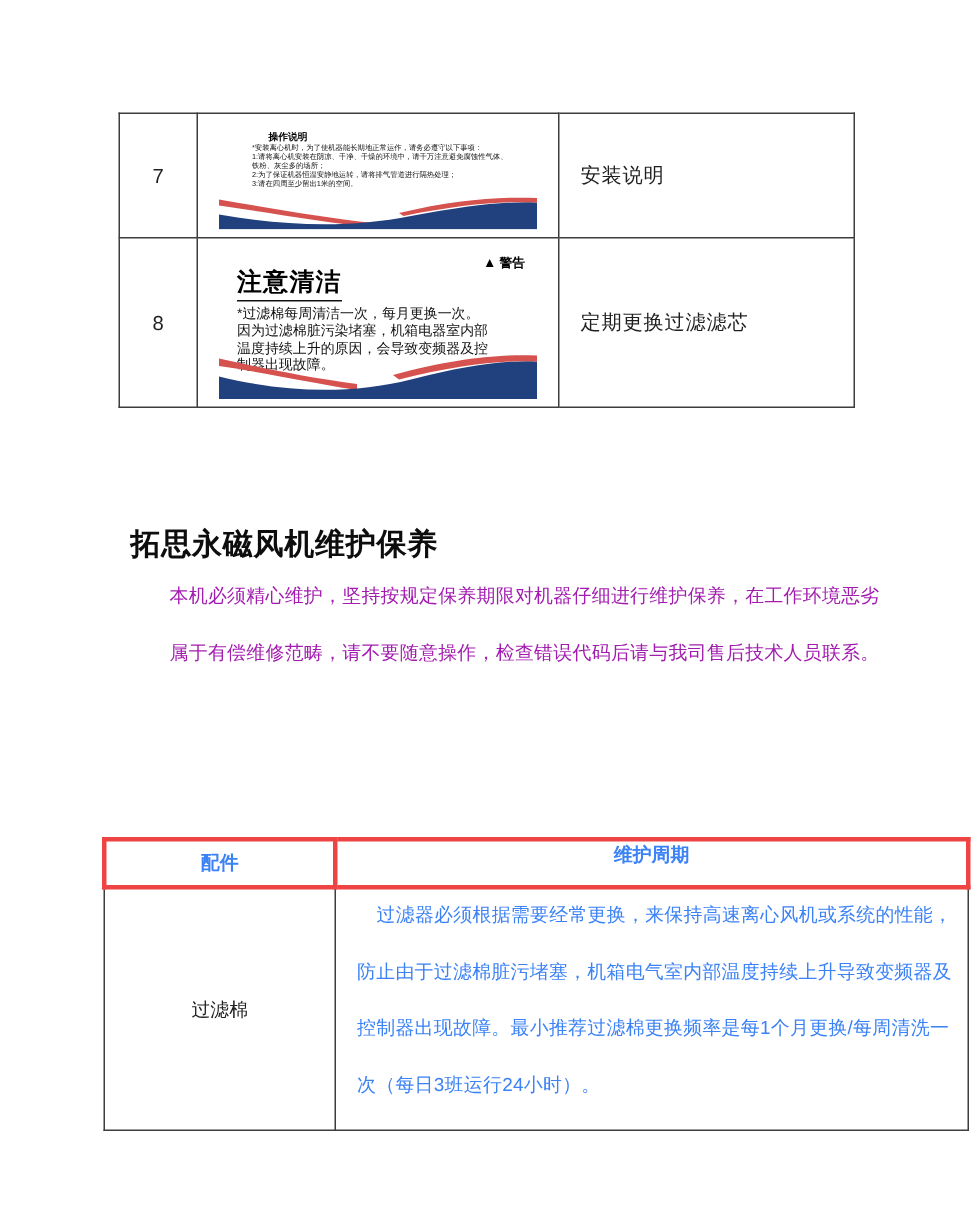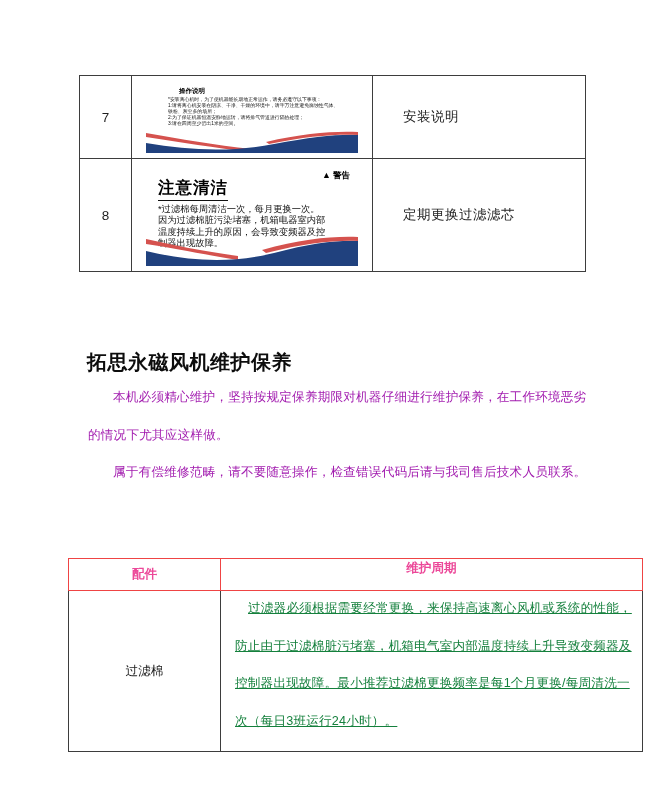--- a/index.html
+++ b/index.html
@@ -7,21 +7,21 @@
     width:652px;height:806px;background:#ffffff;position:relative;overflow:hidden;
     font-family:"Liberation Sans","DejaVu Sans",sans-serif;color:#1f1f1f;
   }
   table{border-collapse:collapse;table-layout:fixed;}
   td{border:1px solid #3d3d3d;padding:0;vertical-align:middle;}
 
   
   .top-table{position:absolute;left:79px;top:75px;}
   .top-table .c-num{width:51px;text-align:center;font-size:13.5px;}
   .top-table .c-img{width:240px;text-align:center;margin-top:40px;}
-  .top-table .c-desc{width:182px;font-size:13.5px;padding-left:30px;letter-spacing:.5px;}
+  .top-table .c-desc{width:182px;font-size:13.5px;padding-left:14px;letter-spacing:.5px;}
   .top-table .r1{height:83px;}
   .top-table .r2{height:113px;}
 
   
   .card{position:relative;background:#fff;margin:0 auto;text-align:left;overflow:hidden;}
   .card1{width:212px;height:71px;}
   .card2{width:212px;height:101px;}
   .card1-title{font-weight:bold;font-size:6.5px;padding:5px 0 1px 33px;color:#000;}
   .card1-text{font-size:4.9px;line-height:6.1px;padding-left:22px;width:172px;color:#111;}
   .card2-badge{position:absolute;top:5px;right:8px;font-size:8.5px;font-weight:bold;color:#000;}
@@ -36,22 +36,22 @@
   .paras{position:absolute;left:88px;top:390px;width:500px;font-size:12.6px;color:#a21caf;letter-spacing:.2px;}
   .pline{height:37.6px;line-height:15px;white-space:nowrap;}
   .pline.ind{padding-left:25px;}
 
   
   .bot-table{position:absolute;left:68px;top:558px;}
   .bot-table .h-row{height:32px;}
   .bot-table .b-row{height:142px;}
   .bot-table .c-part{width:149px;text-align:center;font-size:12.6px;}
   .bot-table .c-period{width:366px;font-size:12.6px;vertical-align:top;}
-  .bot-table th{border:1px solid #ef4444;font-size:12.6px;font-weight:bold;text-align:center;color:#ec4899;}
-  .cell-lines{padding:10px 10px 0 14px;color:#15803d;letter-spacing:.2px;text-decoration:underline;}
+  .bot-table th{border:3px solid #ef4444;font-size:12.6px;font-weight:bold;text-align:center;color:#3b82f6;}
+  .cell-lines{padding:10px 10px 0 14px;color:#3b82f6;letter-spacing:.2px;}
   .cline{height:37.5px;line-height:14px;white-space:nowrap;}
   .cline.ind1{padding-left:13px;}
 </style>
 </head>
 <body>
 
 <table class="top-table">
   <tbody>
       <tr class="r1">
     <td class="c-num">7</td>
@@ -89,21 +89,20 @@
     </td>
     <td class="c-desc">定期更换过滤滤芯</td>
   </tr>
 </tbody>
   </table>
 
 <div class="sec-heading">拓思永磁风机维护保养</div>
 
 <div class="paras">
   <div class="pline ind">本机必须精心维护，坚持按规定保养期限对机器仔细进行维护保养，在工作环境恶劣</div>
-  <div class="pline">的情况下尤其应这样做。</div>
   <div class="pline ind">属于有偿维修范畴，请不要随意操作，检查错误代码后请与我司售后技术人员联系。</div>
 </div>
 
 <table class="bot-table">
   <tbody>
       <tr class="h-row">
     <th class="c-part">配件</th>
     <th class="c-period">维护周期</th>
   </tr>
   <tr class="b-row">

